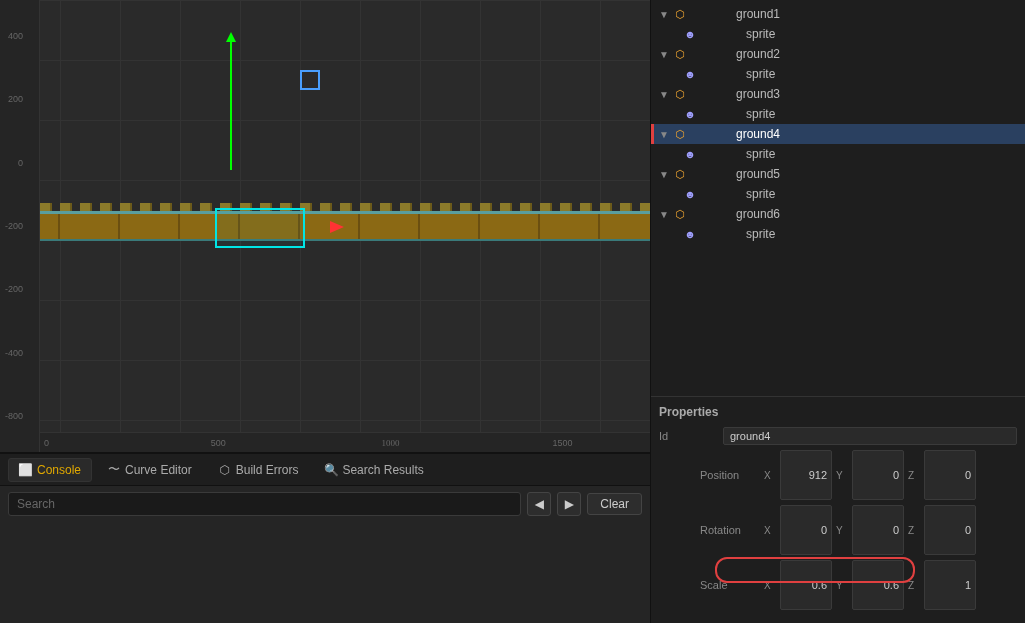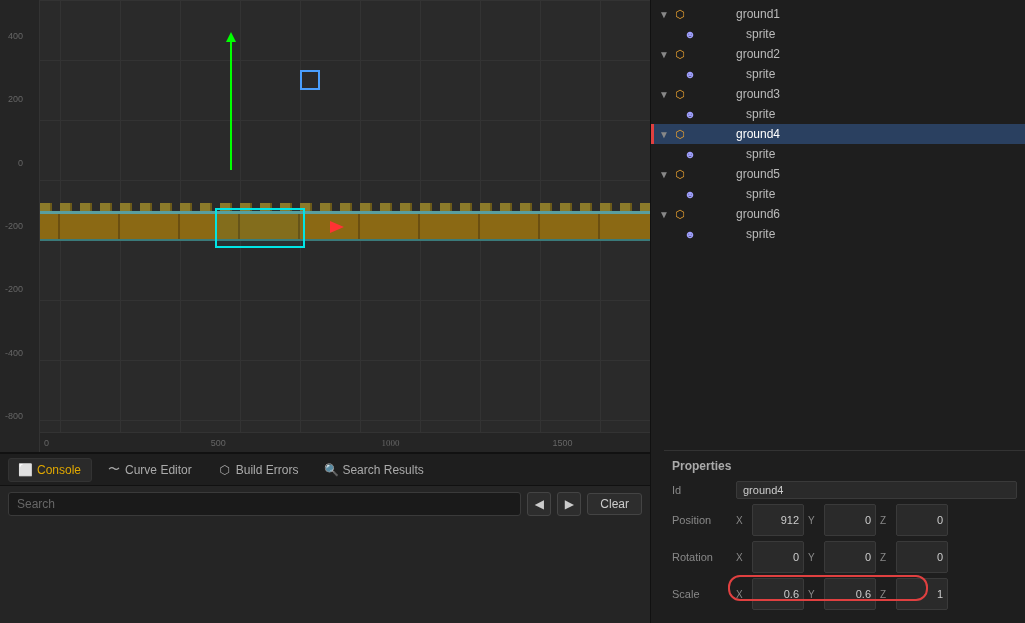--- a/index.html
+++ b/index.html
@@ -338,56 +338,56 @@
 
     .tree-item-wrapper {
       position: relative;
     }
 
     
     .properties-panel {
       border-top: 1px solid #333;
       padding: 8px;
       background: #1e1e1e;
-      margin-left: 13px;
     }
 
     .properties-title {
       color: #aaa;
       font-size: 12px;
       margin-bottom: 8px;
       font-weight: bold;
     }
 
     .prop-row {
       display: flex;
       align-items: center;
       margin-bottom: 5px;
       gap: 4px;
+      justify-content: center;
     }
 
     .prop-label {
       width: 60px;
       color: #888;
       font-size: 11px;
       flex-shrink: 0;
     }
 
     .prop-axis {
       color: #888;
       font-size: 10px;
       width: 12px;
       flex-shrink: 0;
     }
 
     .prop-input {
       background: #2a2a2a;
       border: 1px solid #3a3a3a;
       color: #ccc;
-      padding: 9px 4px;
+      padding: 18px 4px;
       border-radius: 2px;
       font-size: 11px;
       width: 52px;
       text-align: right;
       outline: none;
     }
 
     .prop-value-text {
       background: #2a2a2a;
       border: 1px solid #3a3a3a;

